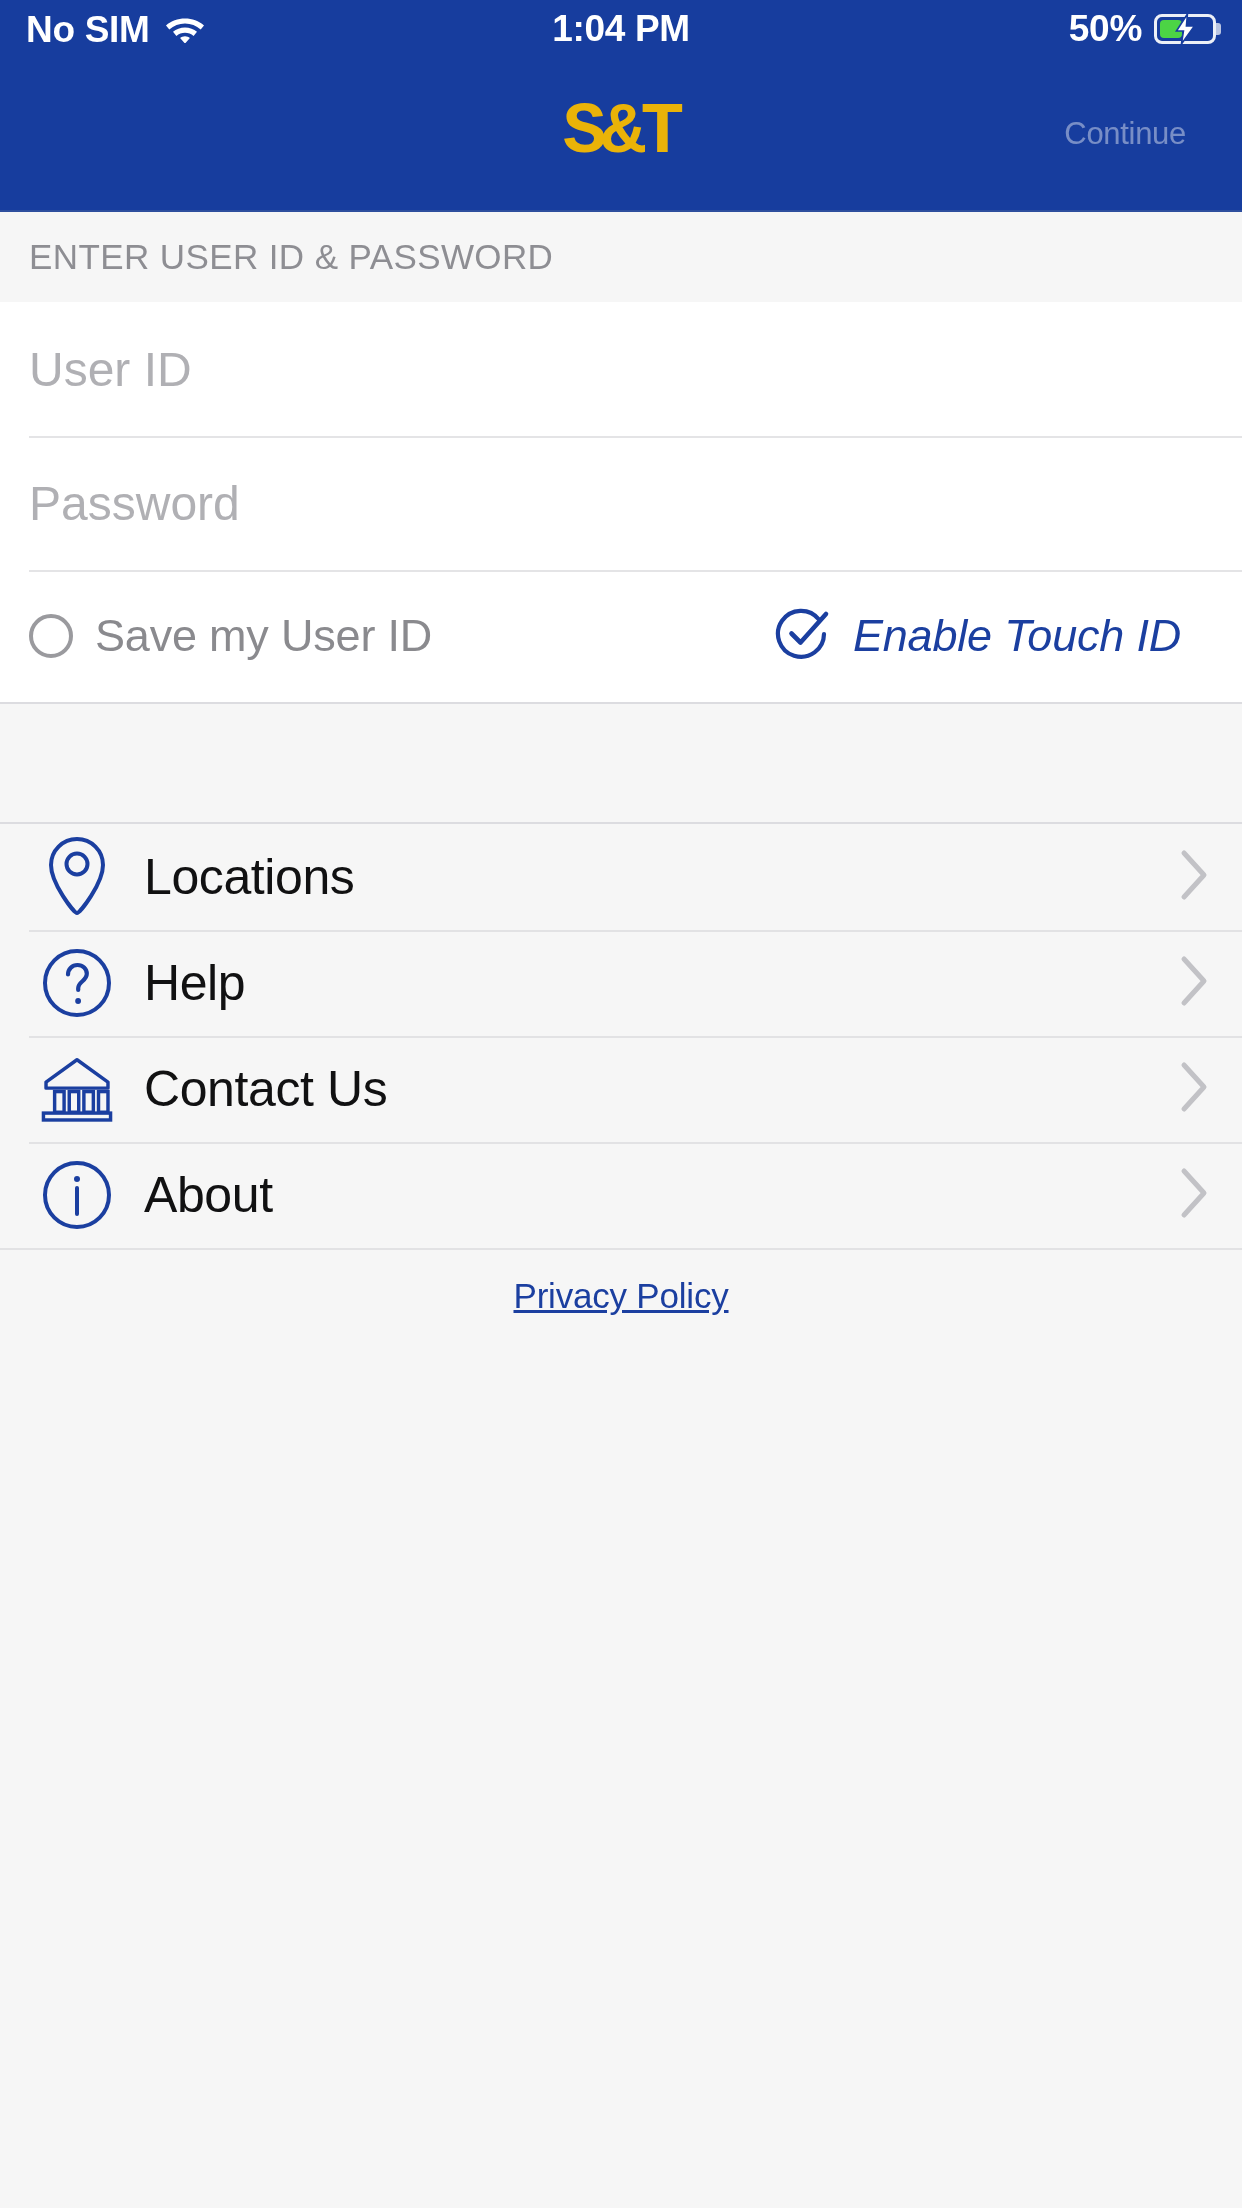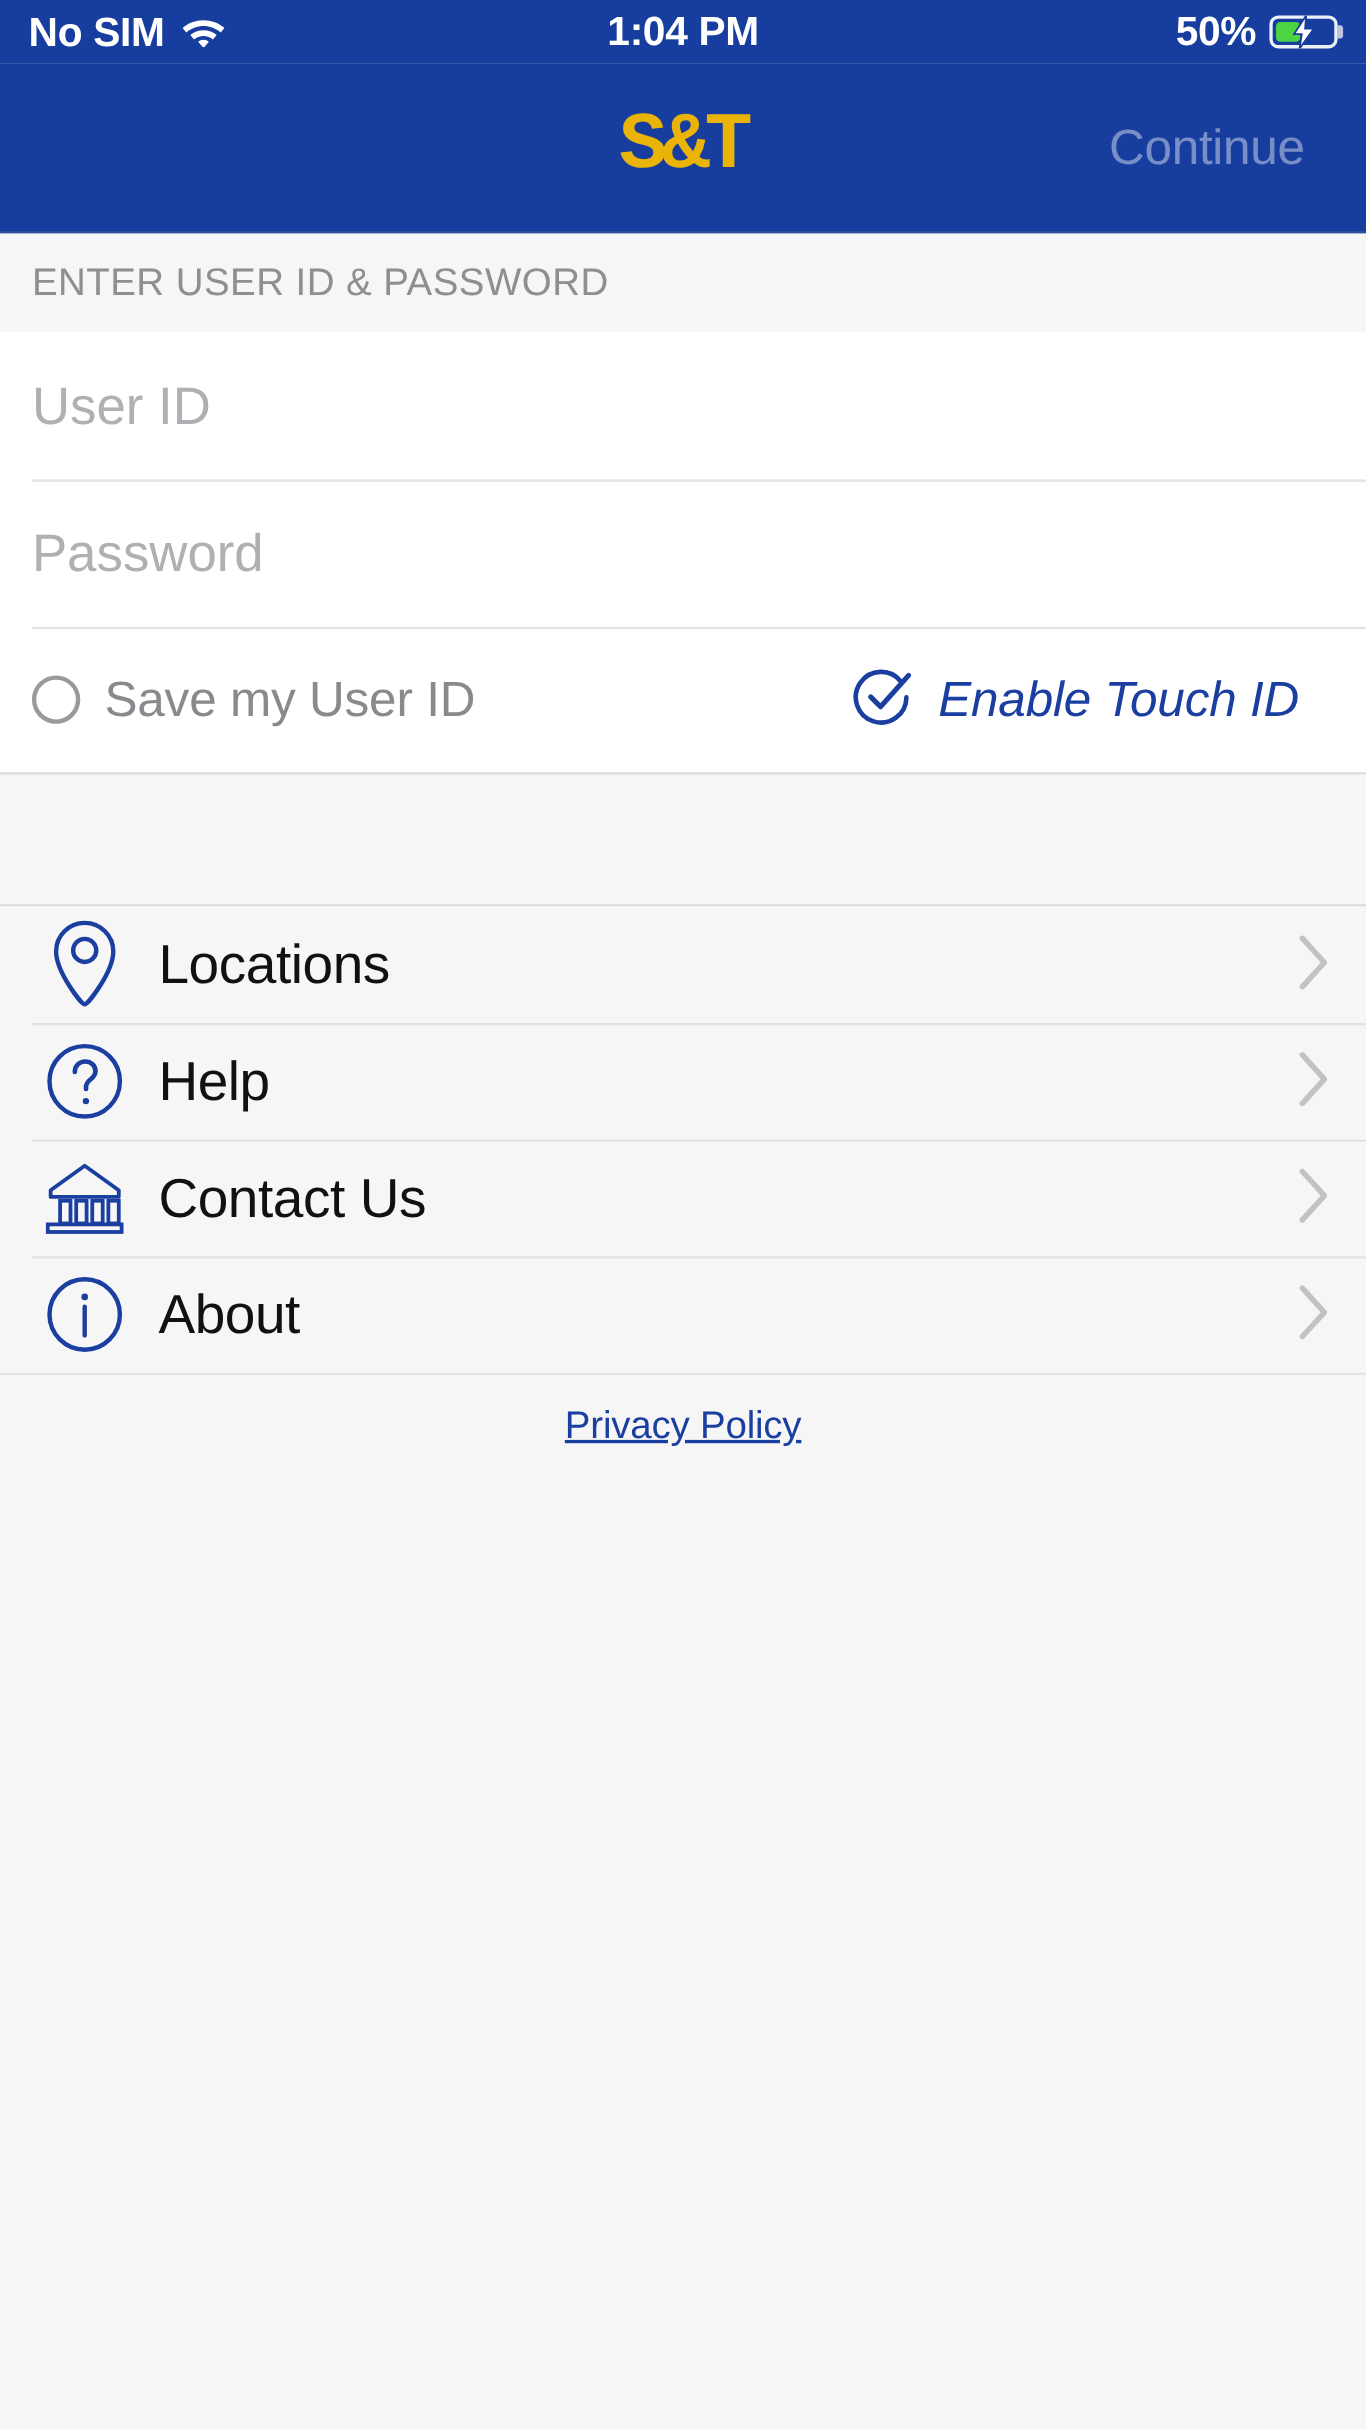--- a/index.html
+++ b/index.html
@@ -120,21 +120,21 @@
     line-height: 1;
     position: relative;
     top: -2px;
   }
   .nav-action {
     position: absolute;
     right: 56px;
     top: 50%;
     transform: translateY(-50%);
     color: rgba(255,255,255,0.42);
-    font-size: 45px;
+    font-size: 31px;
     letter-spacing: -0.3px;
   }
 
   
   .section-header {
     height: 90px;
     background: #f6f6f6;
     display: flex;
     align-items: center;
     padding-left: 29px;

